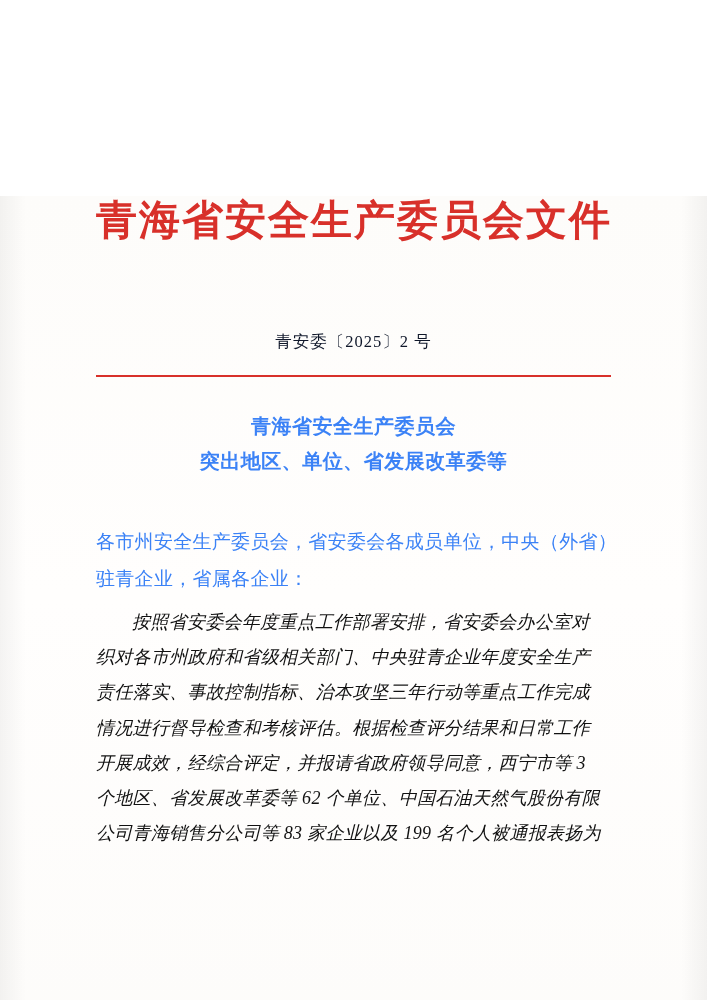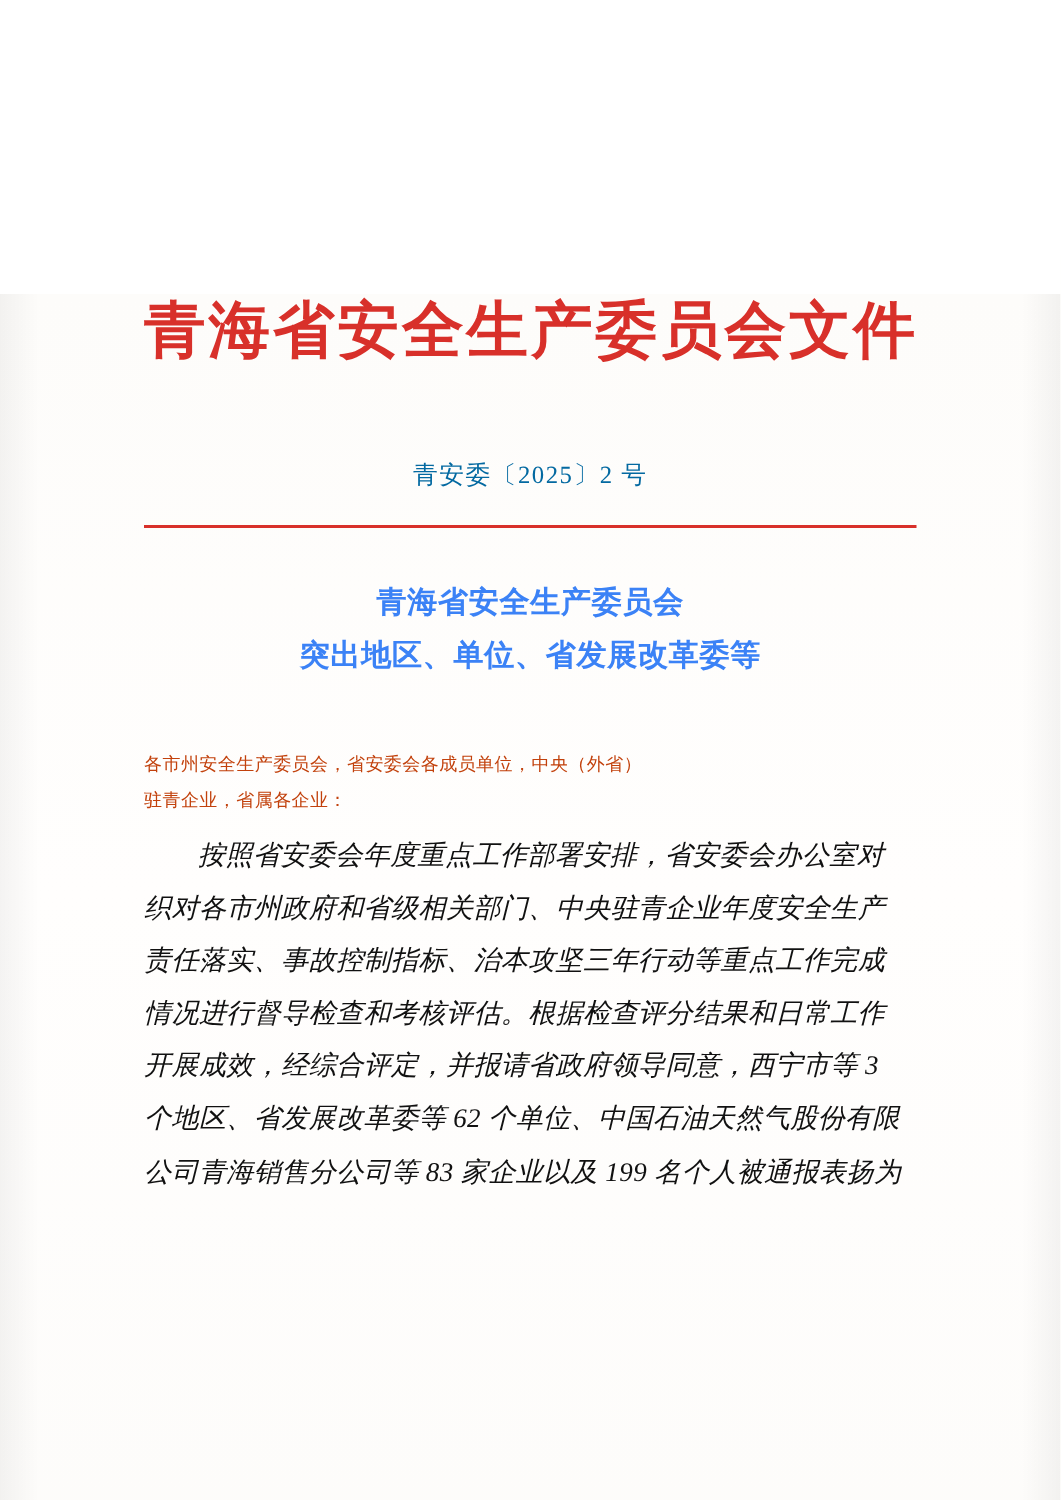--- a/index.html
+++ b/index.html
@@ -36,48 +36,48 @@
     text-align: center;
     color: #d8302a;
     font-family: "DejaVu Serif", "Liberation Serif", serif;
     font-weight: bold;
     font-size: 41px;
     letter-spacing: 2px;
     line-height: 1.2;
     white-space: nowrap;
   }
   .doc-number {
-    margin-top: 61px;
+    margin-top: 86px;
     text-align: center;
     font-size: 16.5px;
     letter-spacing: 1px;
-    color: #0369a1;
+    color: #0f172a;
   }
   .red-rule {
     margin: 22px 0 0 0;
     height: 2px;
     background: #d8302a;
     width: 100%;
   }
   .subject {
     margin-top: 32px;
     text-align: center;
     font-family: "DejaVu Serif", "Liberation Serif", serif;
     font-weight: bold;
     font-size: 20px;
     line-height: 1.75;
     color: #3b82f6;
     letter-spacing: 0.5px;
   }
   .subject div { white-space: nowrap; }
   .salutation {
     margin-top: 44px;
-    font-size: 12px;
+    font-size: 19px;
     line-height: 1.95;
-    color: #c2410c;
+    color: #3b82f6;
     letter-spacing: 0.3px;
   }
   .salutation div { white-space: nowrap; }
   .body-text {
     margin-top: 8px;
     font-size: 18px;
     line-height: 1.95;
     color: #111;
     letter-spacing: 0.3px;
   }

